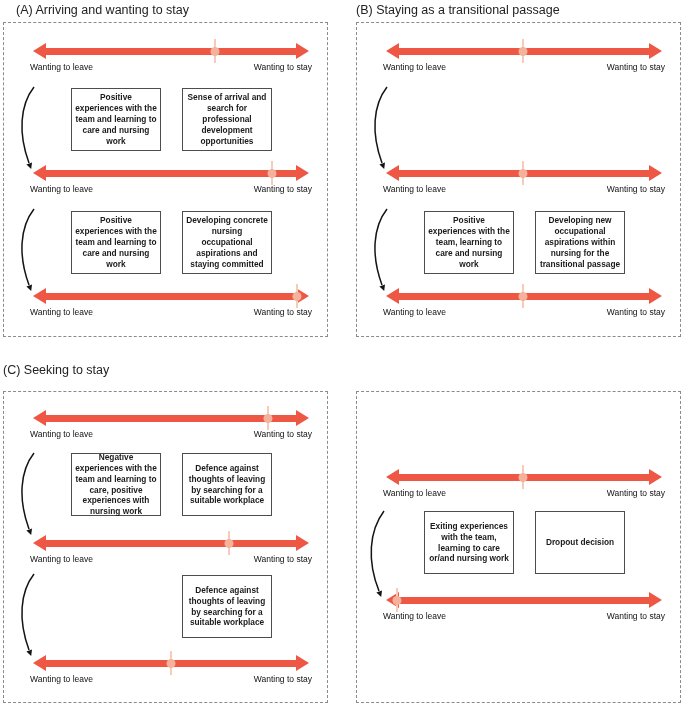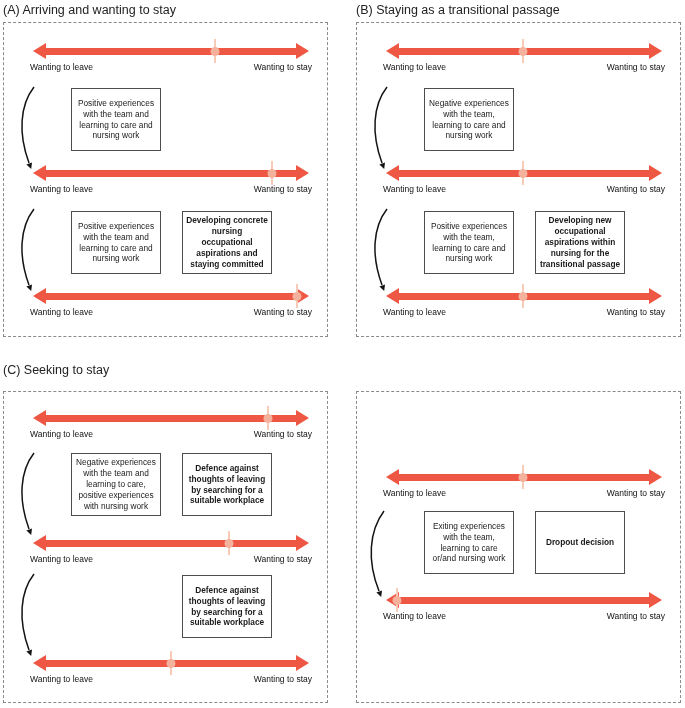--- a/index.html
+++ b/index.html
@@ -28,33 +28,33 @@
   .sp-head{position:absolute;width:0;height:0;top:2px;border-top:8px solid transparent;border-bottom:8px solid transparent;}
   .sp-head.left{left:0;border-right:13px solid var(--red);}
   .sp-head.right{right:0;border-left:13px solid var(--red);}
   .sp-tick{position:absolute;top:-2px;height:24px;width:2px;background:var(--tick);transform:translateX(-50%);}
   .sp-dot{position:absolute;top:5.5px;width:9px;height:9px;border-radius:50%;background:var(--dot);transform:translateX(-50%);}
   .sp-labels{position:absolute;top:21px;left:-3px;right:-3px;display:flex;justify-content:space-between;font-size:8.5px;color:#111;}
   
   .tbox{
     position:absolute;width:90px;height:63px;border:1px solid var(--boxborder);
     box-sizing:border-box;display:flex;align-items:center;justify-content:center;
-    text-align:center;font-size:8.3px;line-height:1.32;padding:1px 3px;background:#fff;
+    text-align:center;font-size:8.3px;line-height:1.32;padding:1px 3px;background:#fff;font-weight:bold;
   }
   .tbox.plain{left:67px;}
   .tbox.bold{left:178px;font-weight:bold;}
   
   .curve{position:absolute;left:13px;}
 </style>
 </head>
 <body>
 
 <div id="figure">
 
-  <div class="panel-title" style="left:3px;top:3px">(A) Arriving and wanting to stay</div>
+  <div class="panel-title" style="left:16px;top:3px">(A) Arriving and wanting to stay</div>
   <div class="panel-box" style="left:3px;top:22px;height:315px">
 
     <div class="spectrum" style="top:18px">
       <div class="sp-arrow">
         <span class="sp-head left"></span>
         <span class="sp-bar"></span>
         <span class="sp-head right"></span>
         <span class="sp-tick" style="left: 66%;"></span>
         <span class="sp-dot" style="left: 66%;"></span>
       </div>
@@ -65,20 +65,23 @@
     </div>
 
     <svg class="curve" style="top:62px" width="24" height="88" viewBox="0 0 24 88">
       <path d="M17 2 C 3 20, 1 48, 12 78" fill="none" stroke="#141414" stroke-width="1.5"></path>
       <path d="M14.2 84 L9.4 79.5 L15 77.5 Z" fill="#141414"></path>
     </svg>
 
     <div class="tbox plain" style="top:65px">
       <span>Positive experiences with the team and learning to care and nursing work</span>
     </div>
+    <div class="tbox bold" style="top:65px">
+      <span>Sense of arrival and search for professional development opportunities</span>
+    </div>
 
     <div class="spectrum" style="top:140px">
       <div class="sp-arrow">
         <span class="sp-head left"></span>
         <span class="sp-bar"></span>
         <span class="sp-head right"></span>
         <span class="sp-tick" style="left: 86.5%;"></span>
         <span class="sp-dot" style="left: 86.5%;"></span>
       </div>
       <div class="sp-labels">
@@ -129,23 +132,20 @@
         <span>Wanting to leave</span>
         <span>Wanting to stay</span>
       </div>
     </div>
 
     <svg class="curve" style="top:62px" width="24" height="88" viewBox="0 0 24 88">
       <path d="M17 2 C 3 20, 1 48, 12 78" fill="none" stroke="#141414" stroke-width="1.5"></path>
       <path d="M14.2 84 L9.4 79.5 L15 77.5 Z" fill="#141414"></path>
     </svg>
 
-    <div class="tbox plain" style="top:65px">
-      <span>Negative experiences with the team, learning to care and nursing work</span>
-    </div>
 
     <div class="spectrum" style="top:140px">
       <div class="sp-arrow">
         <span class="sp-head left"></span>
         <span class="sp-bar"></span>
         <span class="sp-head right"></span>
         <span class="sp-tick" style="left: 49.5%;"></span>
         <span class="sp-dot" style="left: 49.5%;"></span>
       </div>
       <div class="sp-labels">

